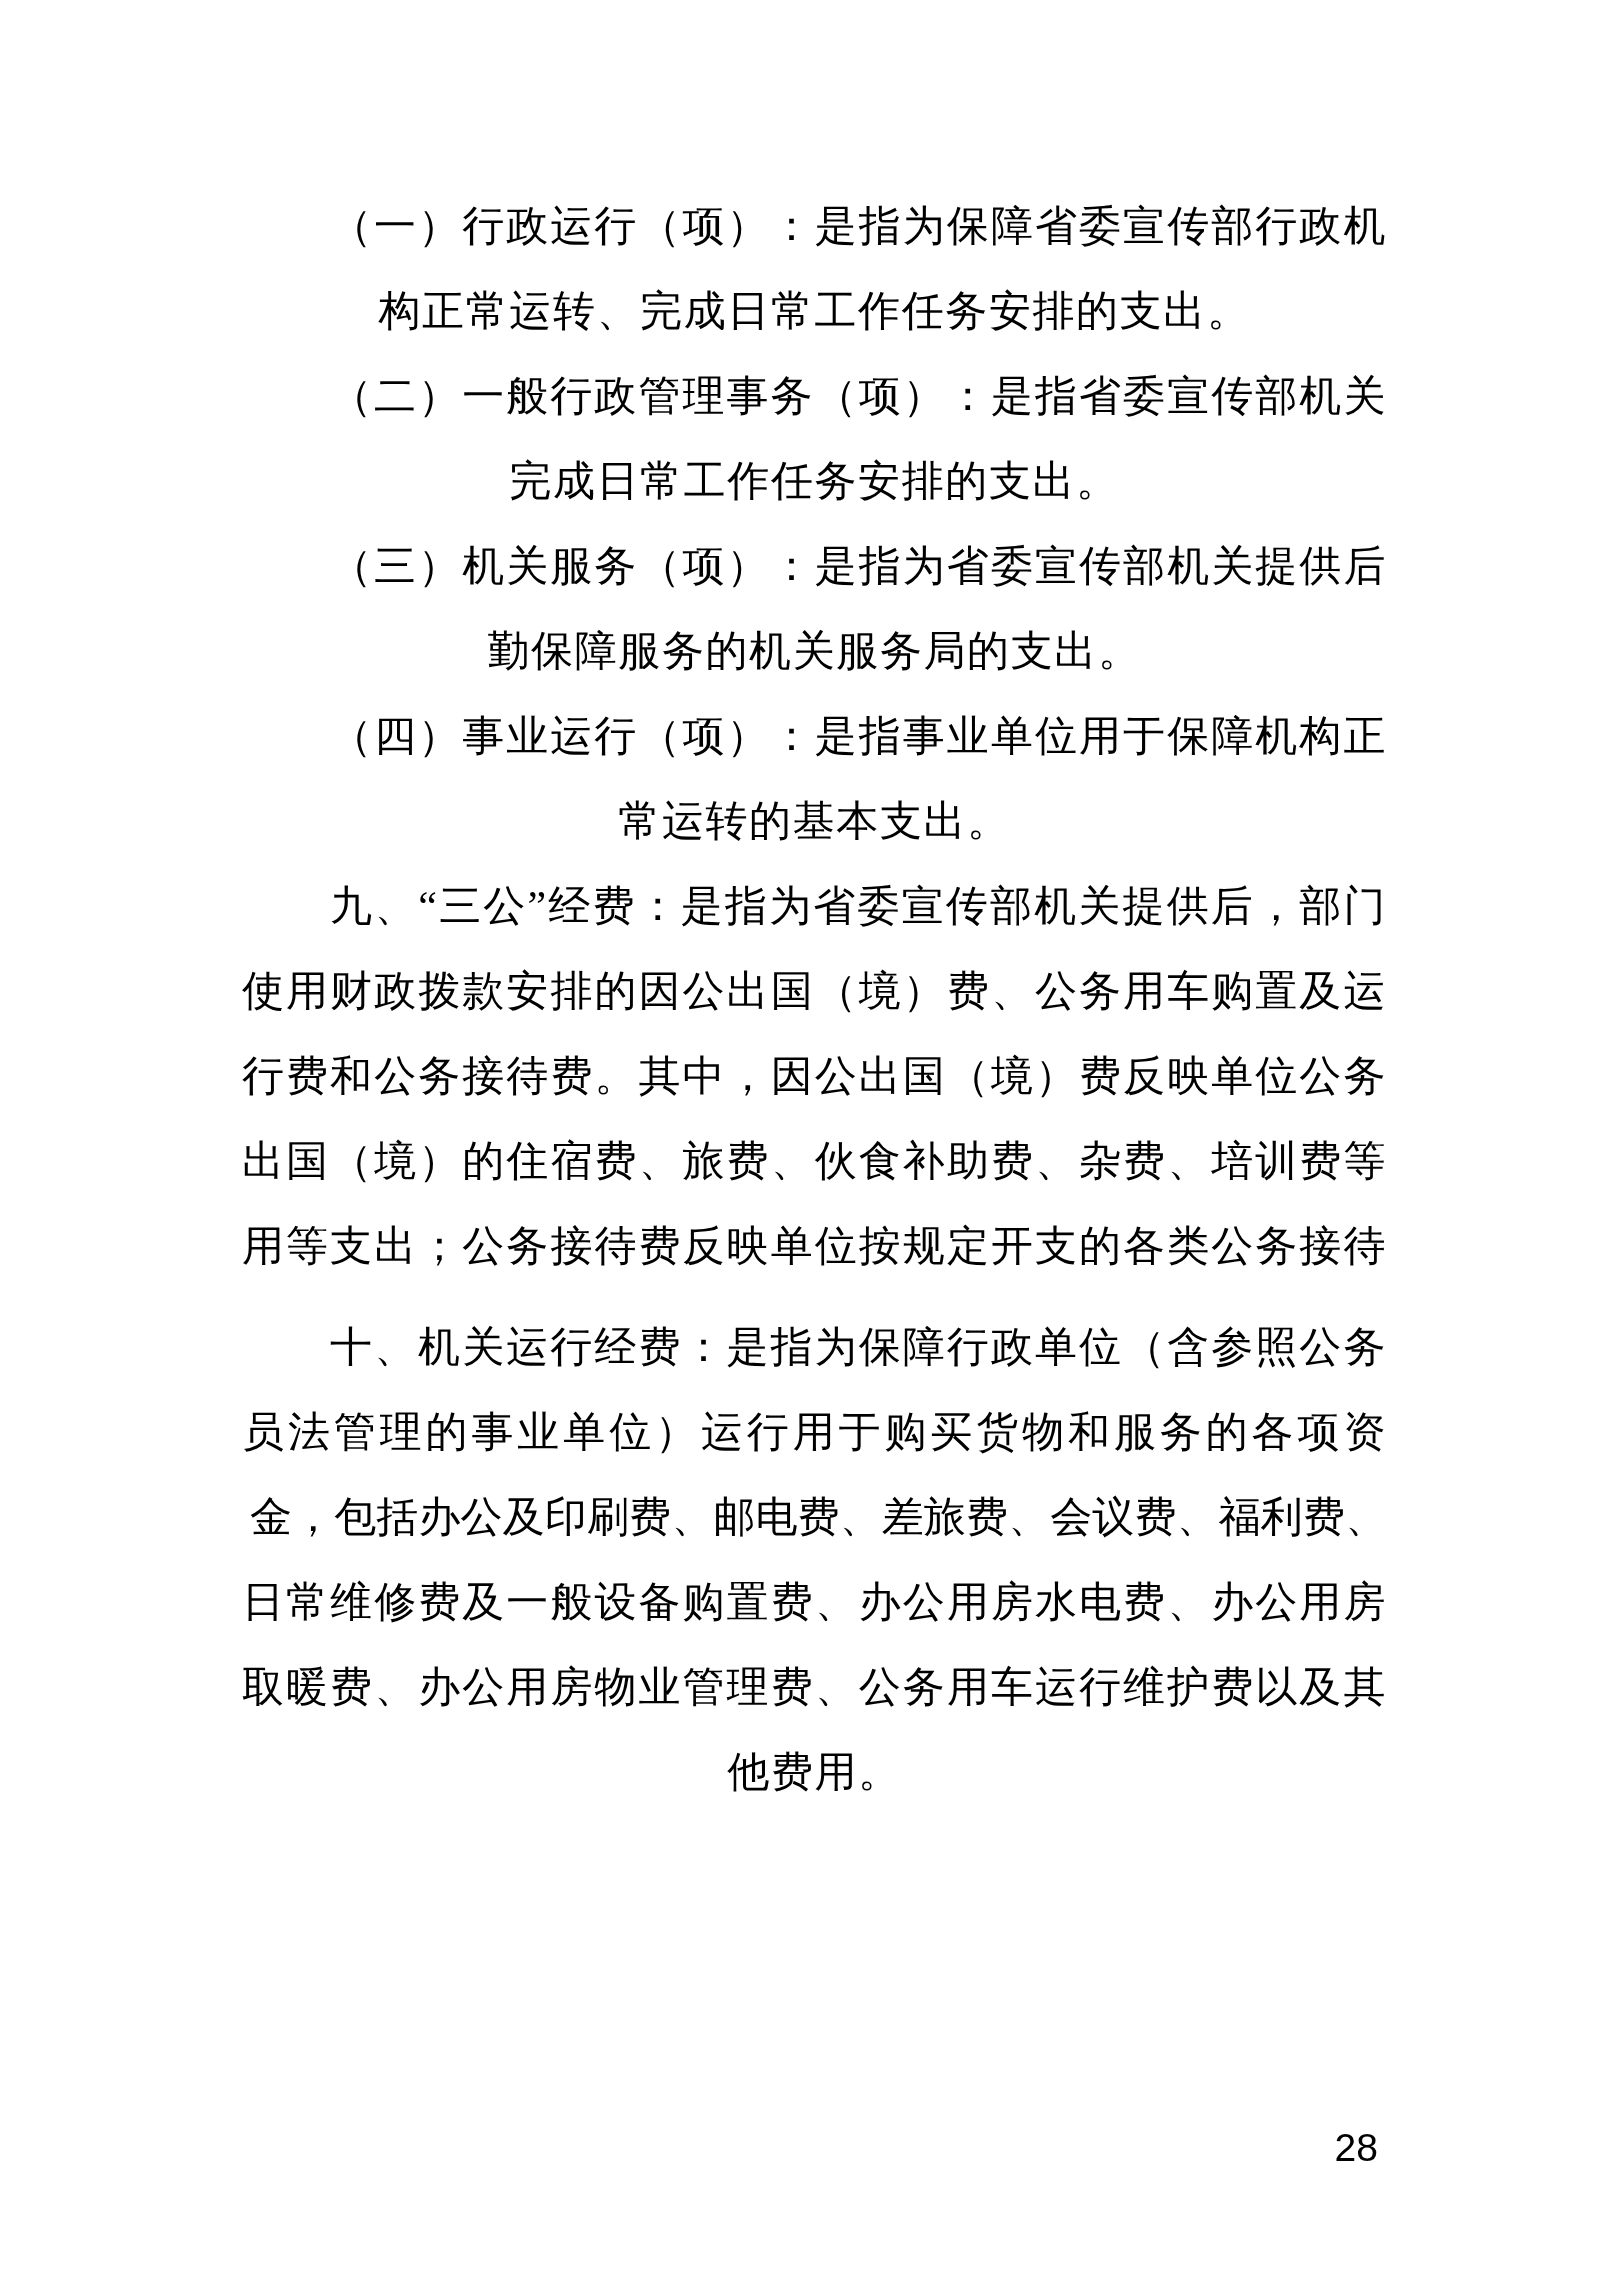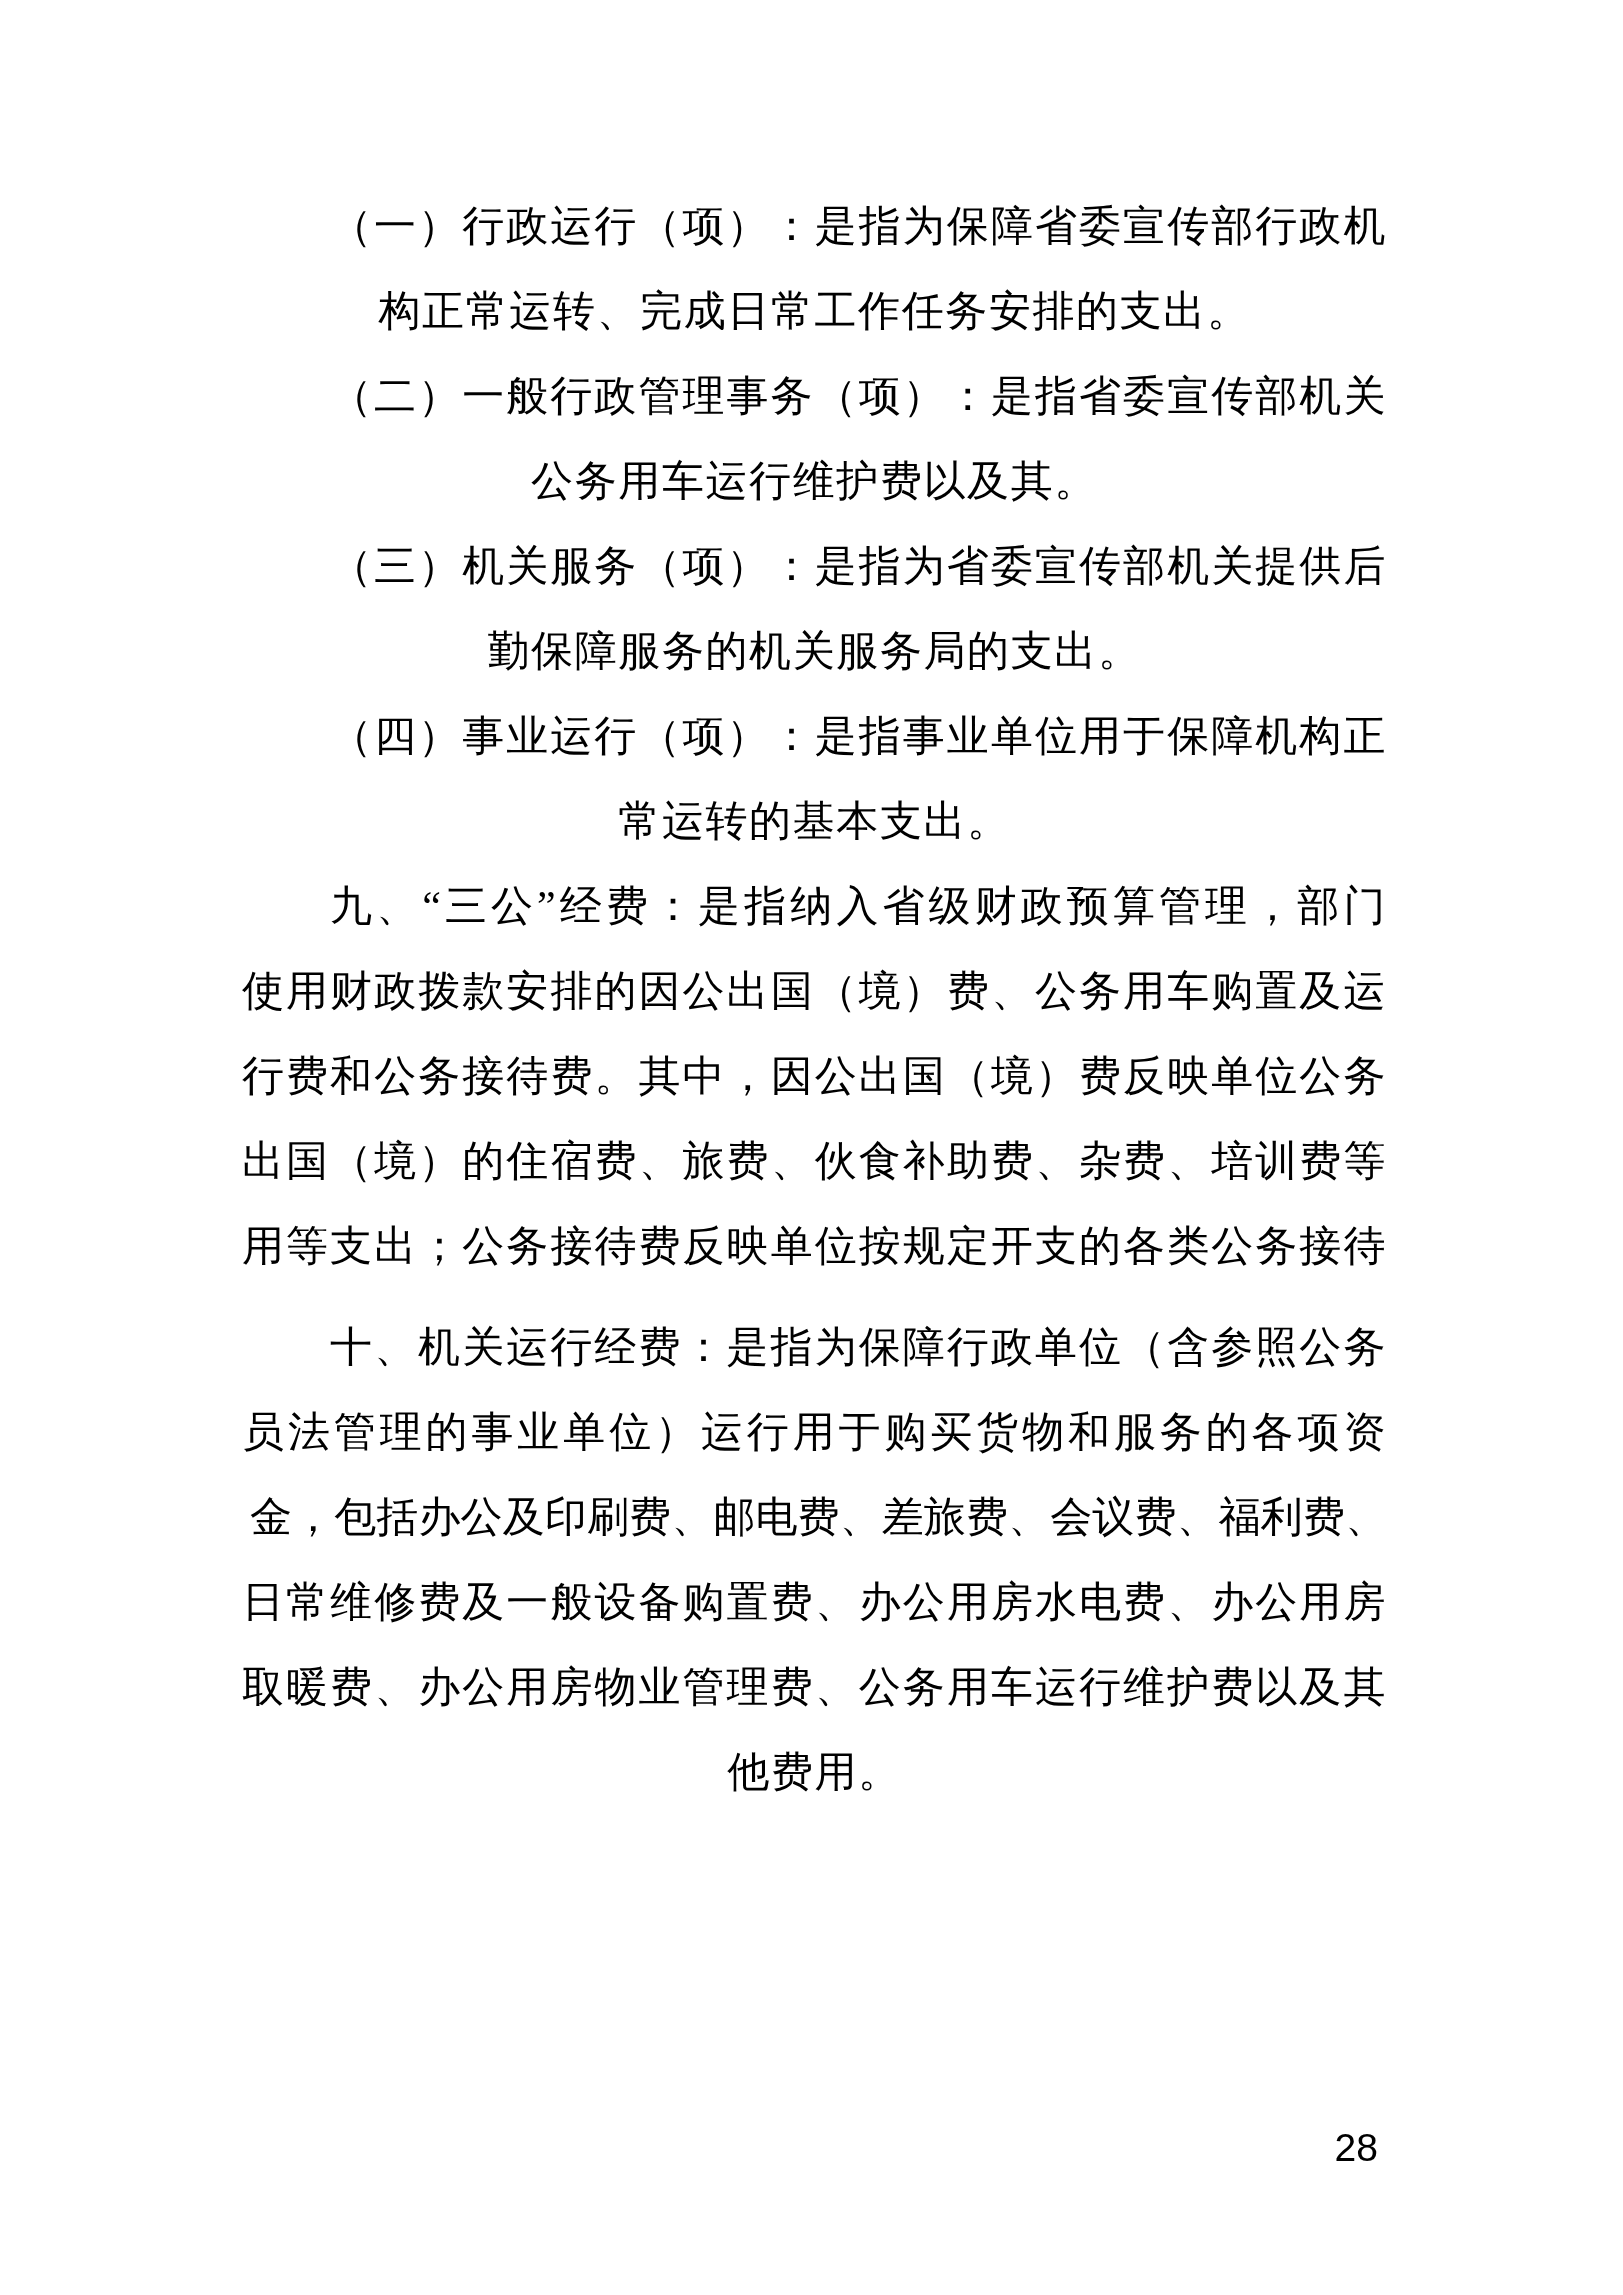--- a/index.html
+++ b/index.html
@@ -57,26 +57,26 @@
   }
 </style>
 </head>
 <body>
 
 <div class="page">
   <div class="text-body">
       <div class="line indent fill">（一）行政运行（项）：是指为保障省委宣传部行政机</div>
       <div class="line">构正常运转、完成日常工作任务安排的支出。</div>
       <div class="line indent fill">（二）一般行政管理事务（项）：是指省委宣传部机关</div>
-      <div class="line">公务用车运行维护费以及其。</div>
+      <div class="line">完成日常工作任务安排的支出。</div>
       <div class="line indent fill">（三）机关服务（项）：是指为省委宣传部机关提供后</div>
       <div class="line">勤保障服务的机关服务局的支出。</div>
       <div class="line indent fill">（四）事业运行（项）：是指事业单位用于保障机构正</div>
       <div class="line">常运转的基本支出。</div>
-      <div class="line indent fill">九、“三公”经费：是指纳入省级财政预算管理，部门</div>
+      <div class="line indent fill">九、“三公”经费：是指为省委宣传部机关提供后，部门</div>
       <div class="line fill">使用财政拨款安排的因公出国（境）费、公务用车购置及运</div>
       <div class="line fill">行费和公务接待费。其中，因公出国（境）费反映单位公务</div>
       <div class="line fill">出国（境）的住宿费、旅费、伙食补助费、杂费、培训费等</div>
       <div class="line fill">用等支出；公务接待费反映单位按规定开支的各类公务接待</div>
       <div class="line indent fill gap">十、机关运行经费：是指为保障行政单位（含参照公务</div>
       <div class="line fill">员法管理的事业单位）运行用于购买货物和服务的各项资</div>
       <div class="line fill tight">金，包括办公及印刷费、邮电费、差旅费、会议费、福利费、</div>
       <div class="line fill">日常维修费及一般设备购置费、办公用房水电费、办公用房</div>
       <div class="line fill">取暖费、办公用房物业管理费、公务用车运行维护费以及其</div>
       <div class="line">他费用。</div>

